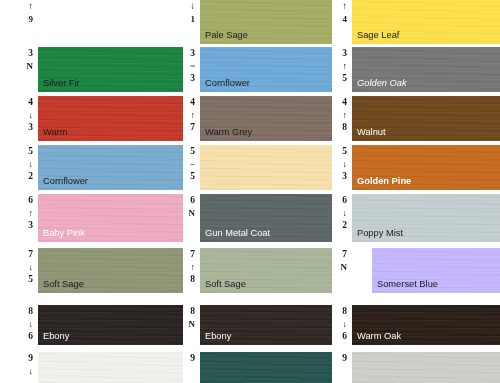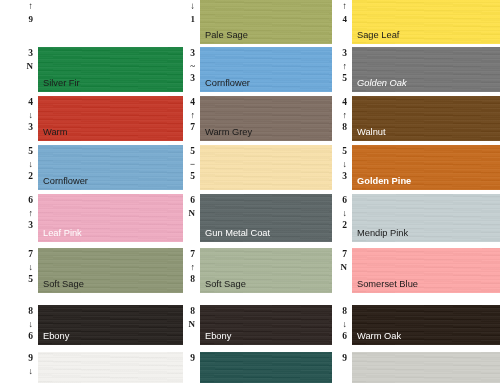--- a/index.html
+++ b/index.html
@@ -172,21 +172,21 @@
       </div>
       <div class="swatch-row" style="position: absolute; left: 0px; top: 194px; width: 183px; height: 48px;">
         <div class="marker" style="flex-basis: 38px;">
           <span class="m-top">6</span>
           <span class="m-mid">↑</span>
           <span class="m-bot">3</span>
         </div>
         <div class="chip" style="background: rgb(238, 169, 192);">
           <div class="grain"></div>
           <div class="grain2"></div>
-          <span class="chip-label light">Leaf Pink</span>
+          <span class="chip-label light">Baby Pink</span>
         </div>
       </div>
       <div class="swatch-row" style="position: absolute; left: 0px; top: 248px; width: 183px; height: 45px;">
         <div class="marker" style="flex-basis: 38px;">
           <span class="m-top">7</span>
           <span class="m-mid">↓</span>
           <span class="m-bot">5</span>
         </div>
         <div class="chip" style="background: rgb(139, 148, 114);">
           <div class="grain"></div>
@@ -367,30 +367,30 @@
       </div>
       <div class="swatch-row" style="position: absolute; left: 0px; top: 194px; width: 168px; height: 48px;">
         <div class="marker" style="flex-basis: 20px;">
           <span class="m-top">6</span>
           <span class="m-mid">↓</span>
           <span class="m-bot">2</span>
         </div>
         <div class="chip" style="background: rgb(195, 206, 208);">
           <div class="grain"></div>
           <div class="grain2"></div>
-          <span class="chip-label dark">Mendip Pink</span>
+          <span class="chip-label dark">Poppy Mist</span>
         </div>
       </div>
       <div class="swatch-row" style="position: absolute; left: 0px; top: 248px; width: 168px; height: 45px;">
         <div class="marker" style="flex-basis: 20px;">
           <span class="m-top">7</span>
           <span class="m-mid">N</span>
           <span class="m-bot"></span>
         </div>
-        <div class="chip" style="background: #fca5a5;">
+        <div class="chip" style="background: #c4b5fd; margin-left: 20px;">
           <div class="grain"></div>
           <div class="grain2"></div>
           <span class="chip-label dark">Somerset Blue</span>
         </div>
       </div>
       <div class="swatch-row" style="position: absolute; left: 0px; top: 305px; width: 168px; height: 40px;">
         <div class="marker" style="flex-basis: 20px;">
           <span class="m-top">8</span>
           <span class="m-mid">↓</span>
           <span class="m-bot">6</span>

